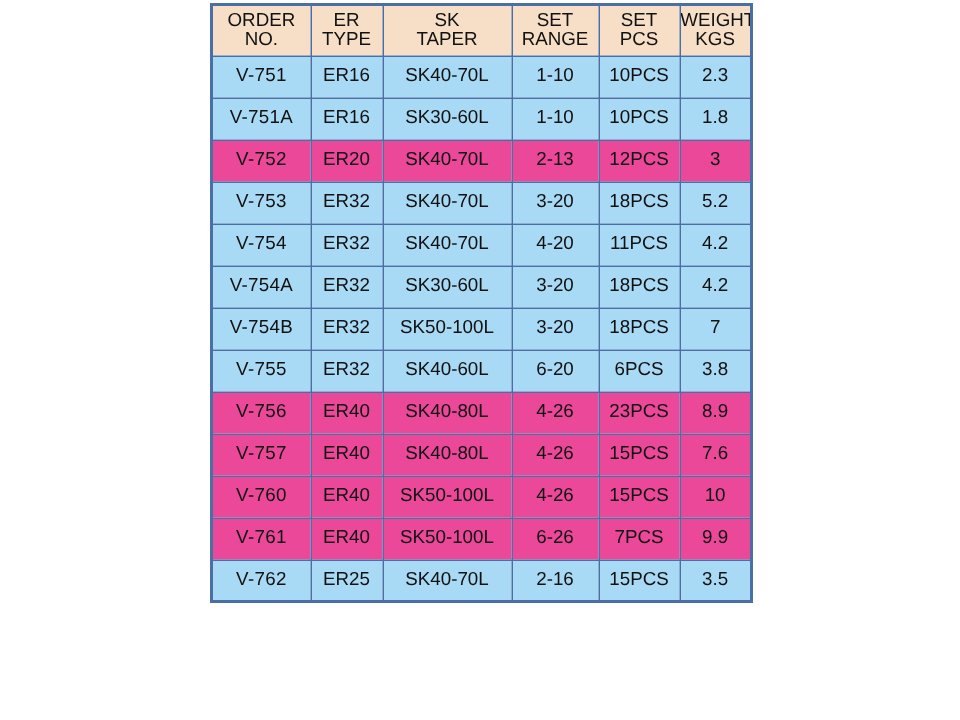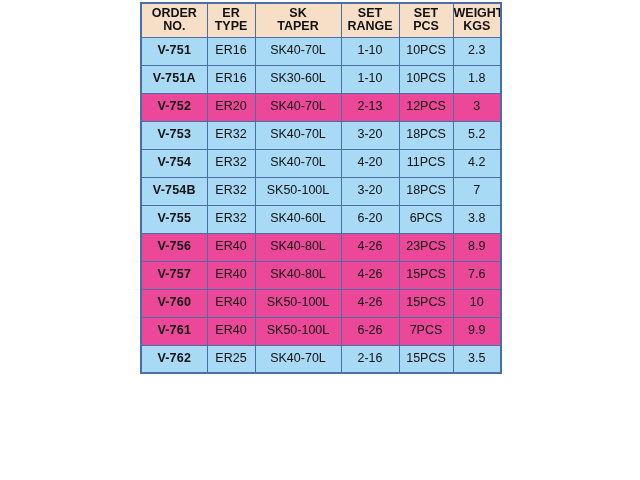--- a/index.html
+++ b/index.html
@@ -45,32 +45,32 @@
     font-size: 12.5px;
     line-height: 1.05;
     padding: 2px 1px;
     height: 28px;
     color: #111111;
     white-space: nowrap;
     overflow: hidden;
   }
   table.spec thead th {
     background: #f6dfc6;
-    font-weight: bold;
+    font-weight: normal;
     font-size: 12.5px;
     height: 34px;
     padding: 1px 0;
   }
   table.spec thead th .l1,
   table.spec thead th .l2 {
     display: block;
     line-height: 1.08;
   }
   td.order {
-    font-weight: bold;
+    font-weight: normal;
     letter-spacing: 0.2px;
   }
   
   tr.tint-blue td { background: #a9daf5; }
   tr.tint-peach td { background: #ec4899; }
   td.col-order { padding-left: 8px; text-align: left; }
   td.col-er { text-align: center; }
   td.col-taper { text-align: left; padding-left: 2px; margin-top: 42px; }
 </style>
 </head>
@@ -150,20 +150,28 @@
           </tr>
           <tr class="tint-blue">
             <td class="order col-order">V-754</td>
             <td class="col-er">ER32</td>
             <td class="col-taper">SK40-70L</td>
             <td>4-20</td>
             <td>11PCS</td>
             <td>4.2</td>
           </tr>
           <tr class="tint-blue">
+            <td class="order col-order">V-754A</td>
+            <td class="col-er">ER32</td>
+            <td class="col-taper">SK30-60L</td>
+            <td>3-20</td>
+            <td>18PCS</td>
+            <td>4.2</td>
+          </tr>
+          <tr class="tint-blue">
             <td class="order col-order">V-754B</td>
             <td class="col-er">ER32</td>
             <td class="col-taper">SK50-100L</td>
             <td>3-20</td>
             <td>18PCS</td>
             <td>7</td>
           </tr>
           <tr class="tint-blue">
             <td class="order col-order">V-755</td>
             <td class="col-er">ER32</td>

